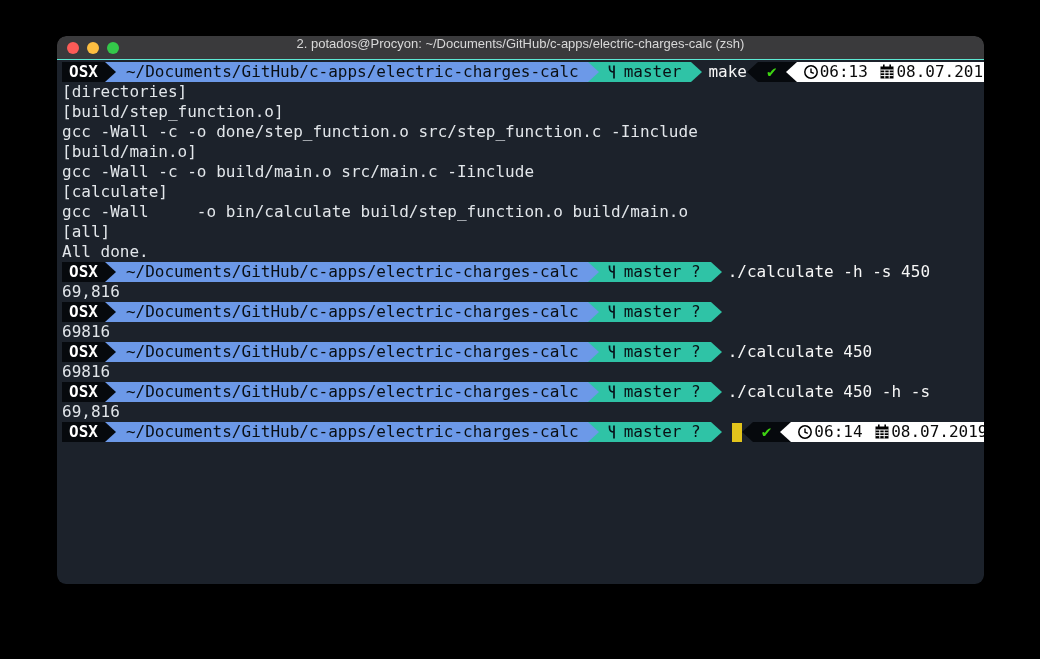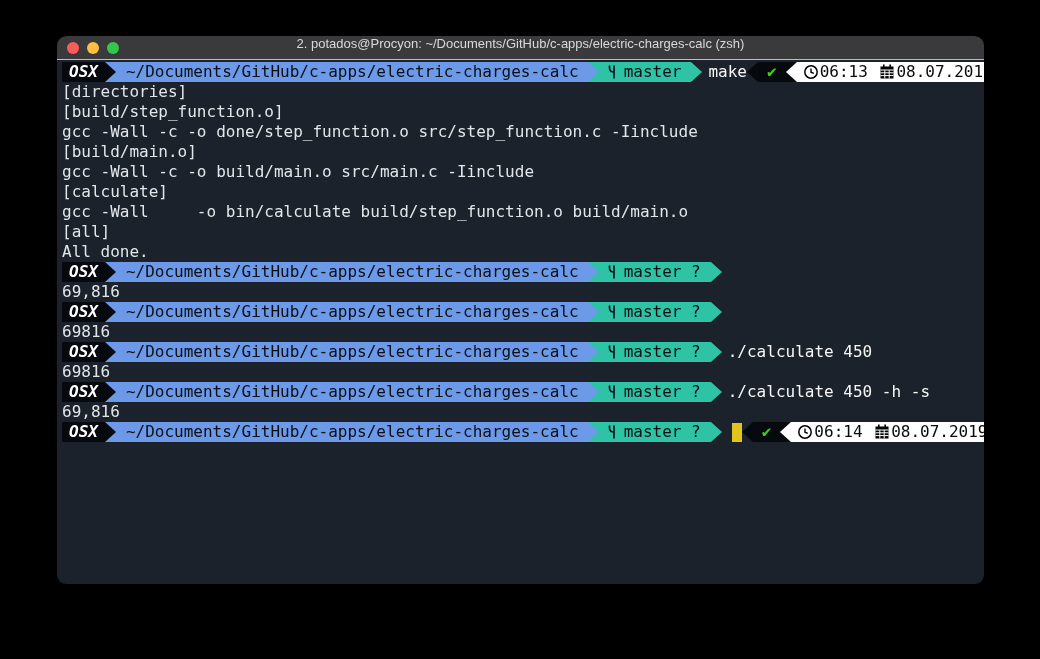--- a/index.html
+++ b/index.html
@@ -16,21 +16,21 @@
             display:flex;align-items:flex-start;justify-content:center;position:relative;
             border-radius:9px 9px 0 0;}
   .traffic{position:absolute;left:10px;top:0;height:24px;display:flex;align-items:center;gap:8px;}
   .dot{width:12px;height:12px;border-radius:50%;}
   .title{font:13px "Liberation Sans",sans-serif;color:#d9d9d9;}
   .screen{height:524px;background:var(--term-bg);padding:2px 4px 0 5px;overflow:hidden;
           font:16px/20px "DejaVu Sans Mono",monospace;border-radius:0 0 9px 9px;}
   .row{height:20px;display:flex;align-items:center;white-space:pre;}
   .out{color:var(--out-text);}
   .seg{height:20px;display:inline-flex;align-items:center;}
-  .seg-os{background:var(--seg-black);color:#fff;padding:0 7px;font-weight:bold;font-style:italic;}
+  .seg-os{background:var(--seg-black);color:#fff;padding:0 7px;font-weight:bold;}
   .seg-path{background:var(--path-blue);color:var(--seg-dark-text);padding:0 9px 0 10px;}
   .seg-git{background:var(--git-teal);color:var(--seg-dark-text);padding:0 10px 0 6px;}
   .tri{width:0;height:0;border-top:10px solid transparent;border-bottom:10px solid transparent;flex:none;}
   .tri-os{border-left:11px solid var(--seg-black);background:var(--path-blue);}
   .tri-path{border-left:11px solid var(--path-blue);background:var(--git-teal);}
   .tri-git{border-left:11px solid var(--git-teal);}
   .cmd{margin-left:6px;color:var(--cmd-text);}
   .cursor{margin-left:10px;width:10px;height:19px;background:var(--cursor-yellow);flex:none;}
   .rstatus{margin-left:auto;display:flex;align-items:center;height:20px;}
   .tri-l-black{width:0;height:0;border-top:10px solid transparent;border-bottom:10px solid transparent;
@@ -73,21 +73,21 @@
         <div class="row"><span class="out">[build/step_function.o]</span></div>
         <div class="row"><span class="out">gcc -Wall -c -o done/step_function.o src/step_function.c -Iinclude</span></div>
         <div class="row"><span class="out">[build/main.o]</span></div>
         <div class="row"><span class="out">gcc -Wall -c -o build/main.o src/main.c -Iinclude</span></div>
         <div class="row"><span class="out">[calculate]</span></div>
         <div class="row"><span class="out">gcc -Wall     -o bin/calculate build/step_function.o build/main.o</span></div>
         <div class="row"><span class="out">[all]</span></div>
         <div class="row"><span class="out">All done.</span></div>
         <div class="row"><span class="seg seg-os">OSX</span><span class="tri tri-os"></span><span class="seg seg-path">~/Documents/GitHub/c-apps/electric-charges-calc</span><span class="tri tri-path"></span><span class="seg seg-git"><svg width="14" height="16" viewBox="0 0 14 16" class="branch-svg">
               <path d="M9 1.5 V14.5 M9 8 C5.5 8 4.5 6.5 4.5 3.5 M4.5 1.5 v2" fill="none" stroke="#07121a" stroke-width="1.7"></path>
-            </svg><span>master ?</span></span><span class="tri tri-git"></span></div>
+            </svg><span>master ?</span></span><span class="tri tri-git"></span><span class="cmd">./calculate -h -s 450</span></div>
         <div class="row"><span class="out">69,816</span></div>
         <div class="row"><span class="seg seg-os">OSX</span><span class="tri tri-os"></span><span class="seg seg-path">~/Documents/GitHub/c-apps/electric-charges-calc</span><span class="tri tri-path"></span><span class="seg seg-git"><svg width="14" height="16" viewBox="0 0 14 16" class="branch-svg">
               <path d="M9 1.5 V14.5 M9 8 C5.5 8 4.5 6.5 4.5 3.5 M4.5 1.5 v2" fill="none" stroke="#07121a" stroke-width="1.7"></path>
             </svg><span>master ?</span></span><span class="tri tri-git"></span></div>
         <div class="row"><span class="out">69816</span></div>
         <div class="row"><span class="seg seg-os">OSX</span><span class="tri tri-os"></span><span class="seg seg-path">~/Documents/GitHub/c-apps/electric-charges-calc</span><span class="tri tri-path"></span><span class="seg seg-git"><svg width="14" height="16" viewBox="0 0 14 16" class="branch-svg">
               <path d="M9 1.5 V14.5 M9 8 C5.5 8 4.5 6.5 4.5 3.5 M4.5 1.5 v2" fill="none" stroke="#07121a" stroke-width="1.7"></path>
             </svg><span>master ?</span></span><span class="tri tri-git"></span><span class="cmd">./calculate 450</span></div>
         <div class="row"><span class="out">69816</span></div>
         <div class="row"><span class="seg seg-os">OSX</span><span class="tri tri-os"></span><span class="seg seg-path">~/Documents/GitHub/c-apps/electric-charges-calc</span><span class="tri tri-path"></span><span class="seg seg-git"><svg width="14" height="16" viewBox="0 0 14 16" class="branch-svg">

